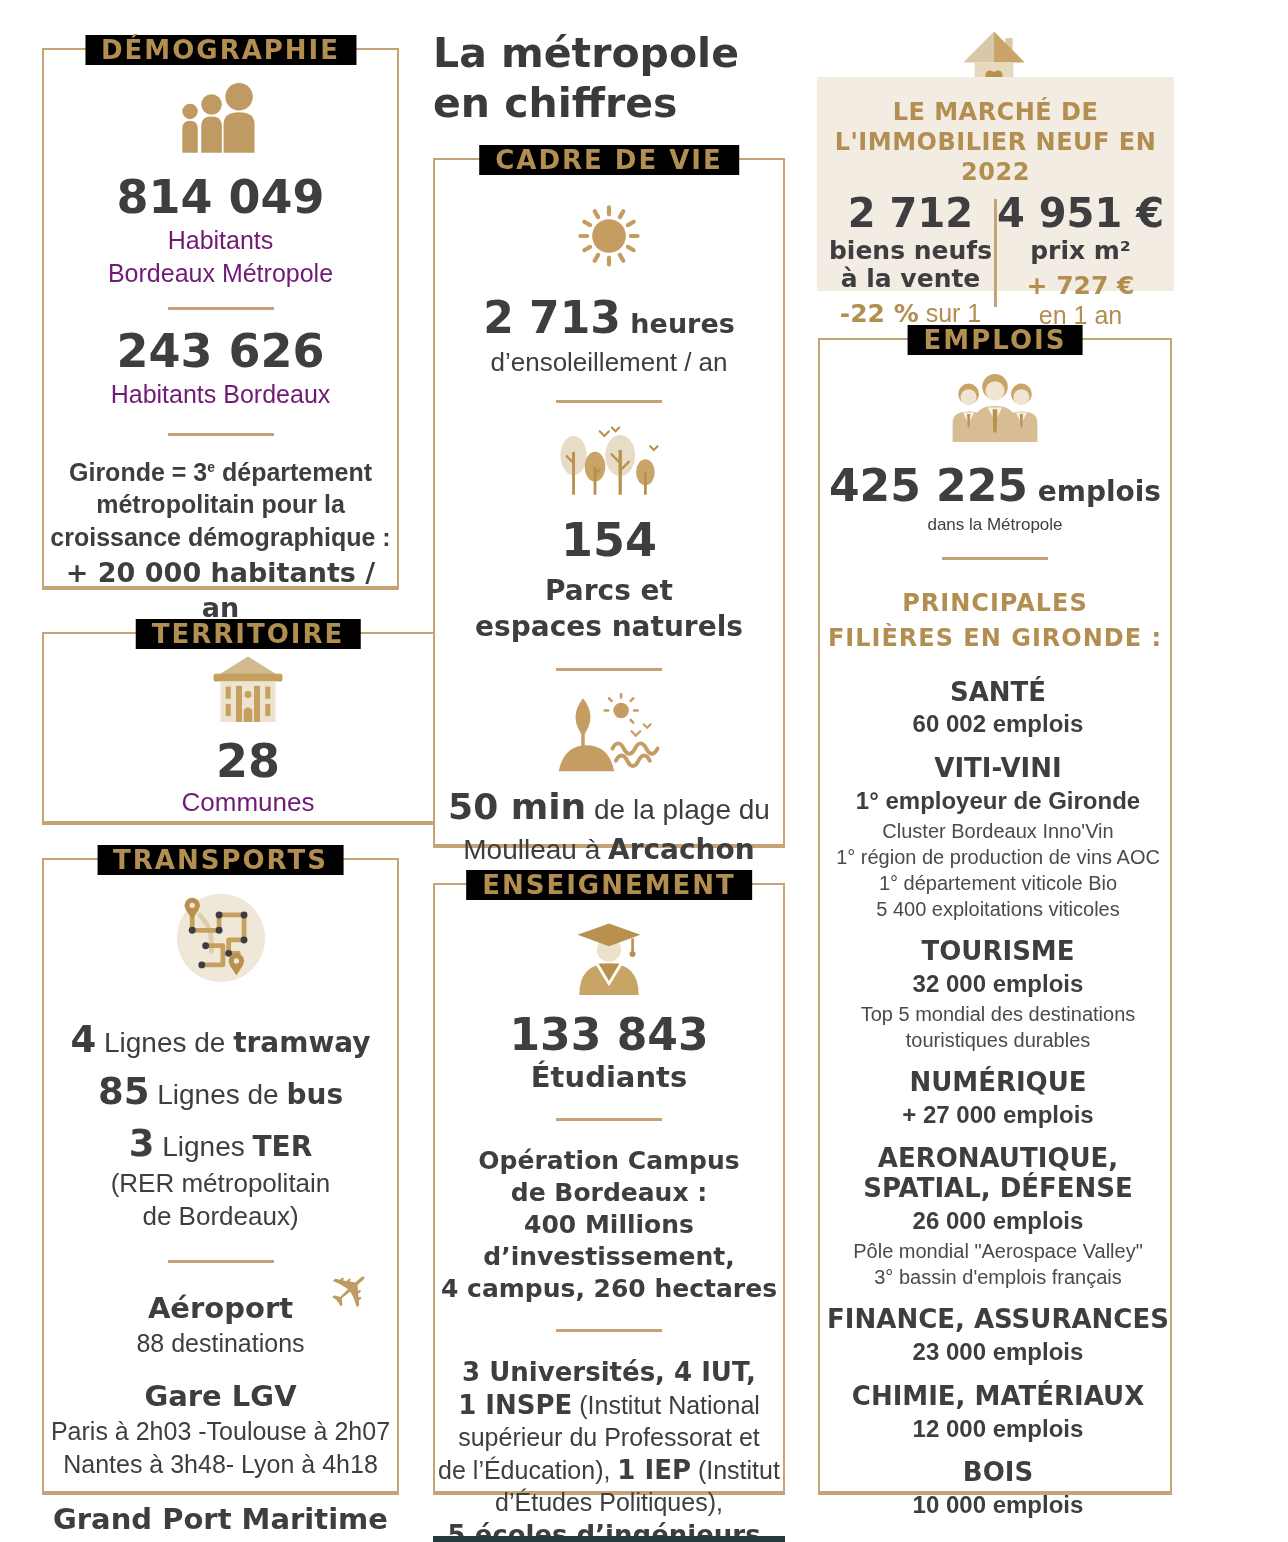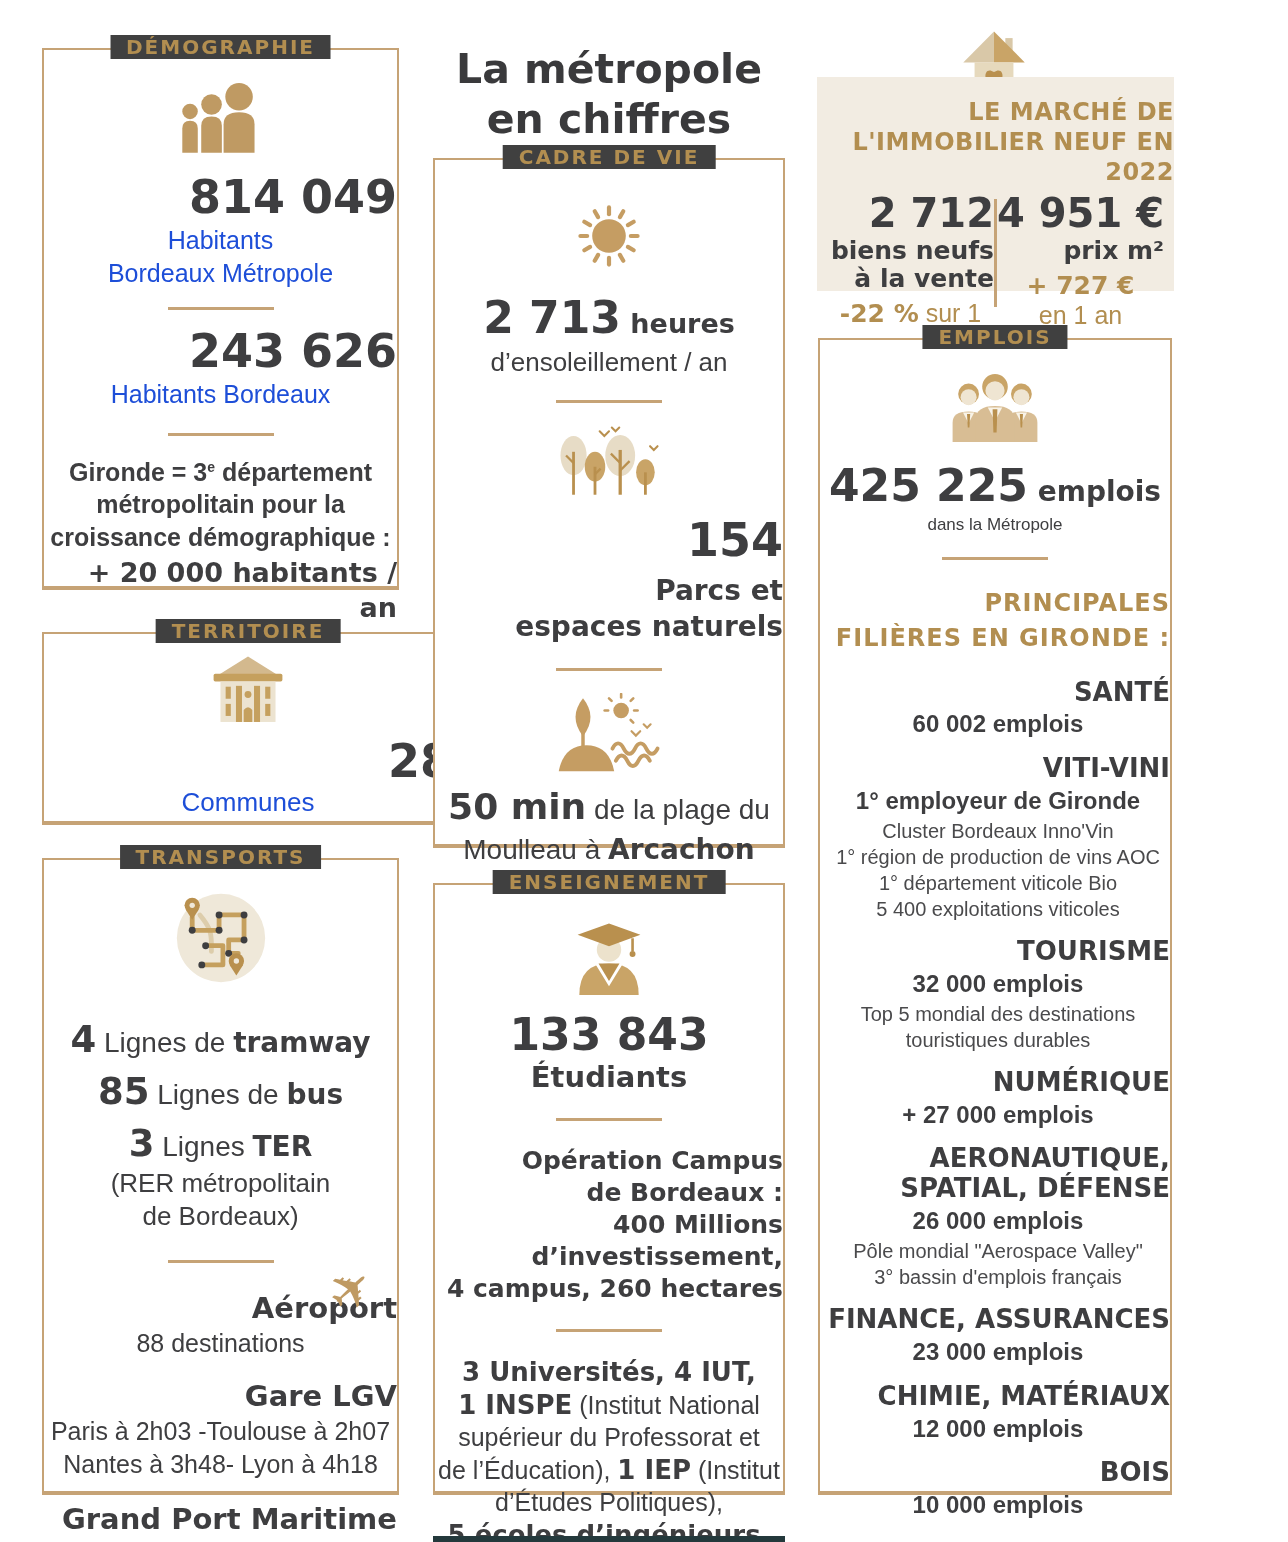--- a/index.html
+++ b/index.html
@@ -1,43 +1,43 @@
 <!DOCTYPE html>
 <html><head>
 <meta charset="utf-8">
 <style>
   html,body{margin:0;padding:0;background:#ffffff;}
   .canvas{position:relative;width:1288px;height:1542px;background:#fff;overflow:hidden;
           font-family:"Liberation Sans",sans-serif;color:#3e3e40;}
   .box{position:absolute;border:2px solid #c6a376;border-bottom-width:4px;background:#fff;
        text-align:center;box-sizing:border-box;}
   .box-title{position:absolute;top:-15px;left:50%;transform:translateX(-50%);
-       background:#404040;padding:0 16px;color:#b28e50;font-weight:700;font-size:20px;
+       background:#000000;padding:0 16px;color:#b28e50;font-weight:700;font-size:26px;
        letter-spacing:2px;white-space:nowrap;font-family:"DejaVu Sans",sans-serif;}
-  .heavy{font-family:"DejaVu Sans","Liberation Sans",sans-serif;font-weight:700;text-align:right;}
+  .heavy{font-family:"DejaVu Sans","Liberation Sans",sans-serif;font-weight:700;}
   .pre{white-space:pre-line;}
   .divider{width:106px;height:3px;background:#c6a376;margin:20px auto;}
   .icon{display:block;margin:0 auto;}
   .num-xl{font-size:46px;line-height:1;color:#3e3e40;}
-  .label{font-size:25px;line-height:1.3;color:#1d4ed8;}
+  .label{font-size:25px;line-height:1.3;color:#701a75;}
   .gold{color:#b28e50;}
   
   .growth{font-size:25px;font-weight:600;line-height:1.3;}
   .growth sup{font-size:14px;}
   .growth-strong{font-size:27px;margin-top:2px;}
   
   .t-stat{font-size:28px;margin-bottom:9px;}
   .t-num{font-size:37px;}
   .t-sub{font-size:26px;line-height:1.28;margin-top:2px;}
   .t-place{font-size:29px;}
   .t-place-sub{font-size:25px;line-height:1.3;margin-top:2px;}
   .plane{position:absolute;right:24px;top:404px;font-size:52px;color:#bf9a63;
          transform:rotate(-42deg);line-height:1;}
   
-  .main-title{position:absolute;left:433px;top:44px;width:352px;text-align:center;
+  .main-title{position:absolute;left:433px;top:28px;width:352px;text-align:left;
        font-size:41px;line-height:1.22;color:#3a3a3c;}
   
   .c-line1{font-size:44px;}
   .c-heures{font-size:27px;}
   .c-sub{font-size:26px;margin-top:4px;}
   .c-154{font-size:46px;margin-top:12px;}
   .c-parks{font-size:28px;line-height:1.3;margin-top:6px;}
   .c-beach{font-size:28px;line-height:1.35;margin-top:10px;}
   .c-beach .n36{font-size:36px;}
   

